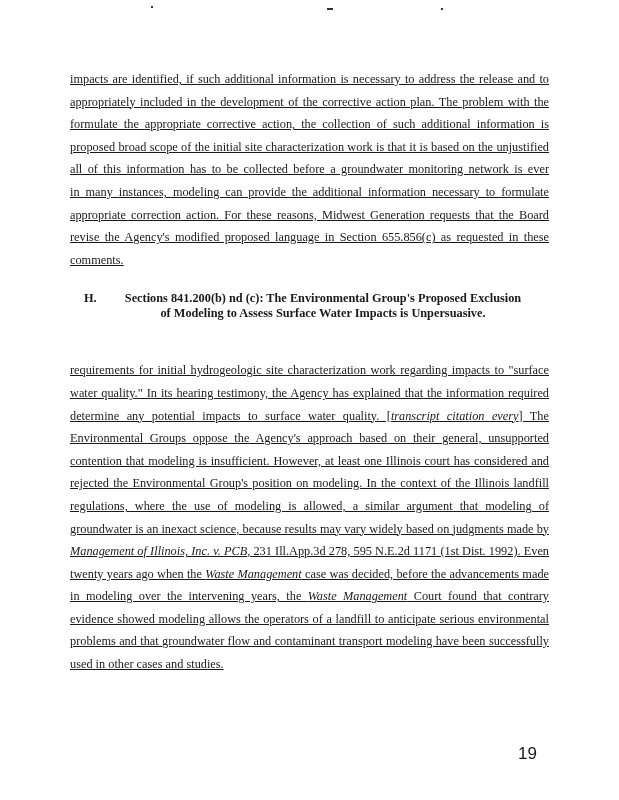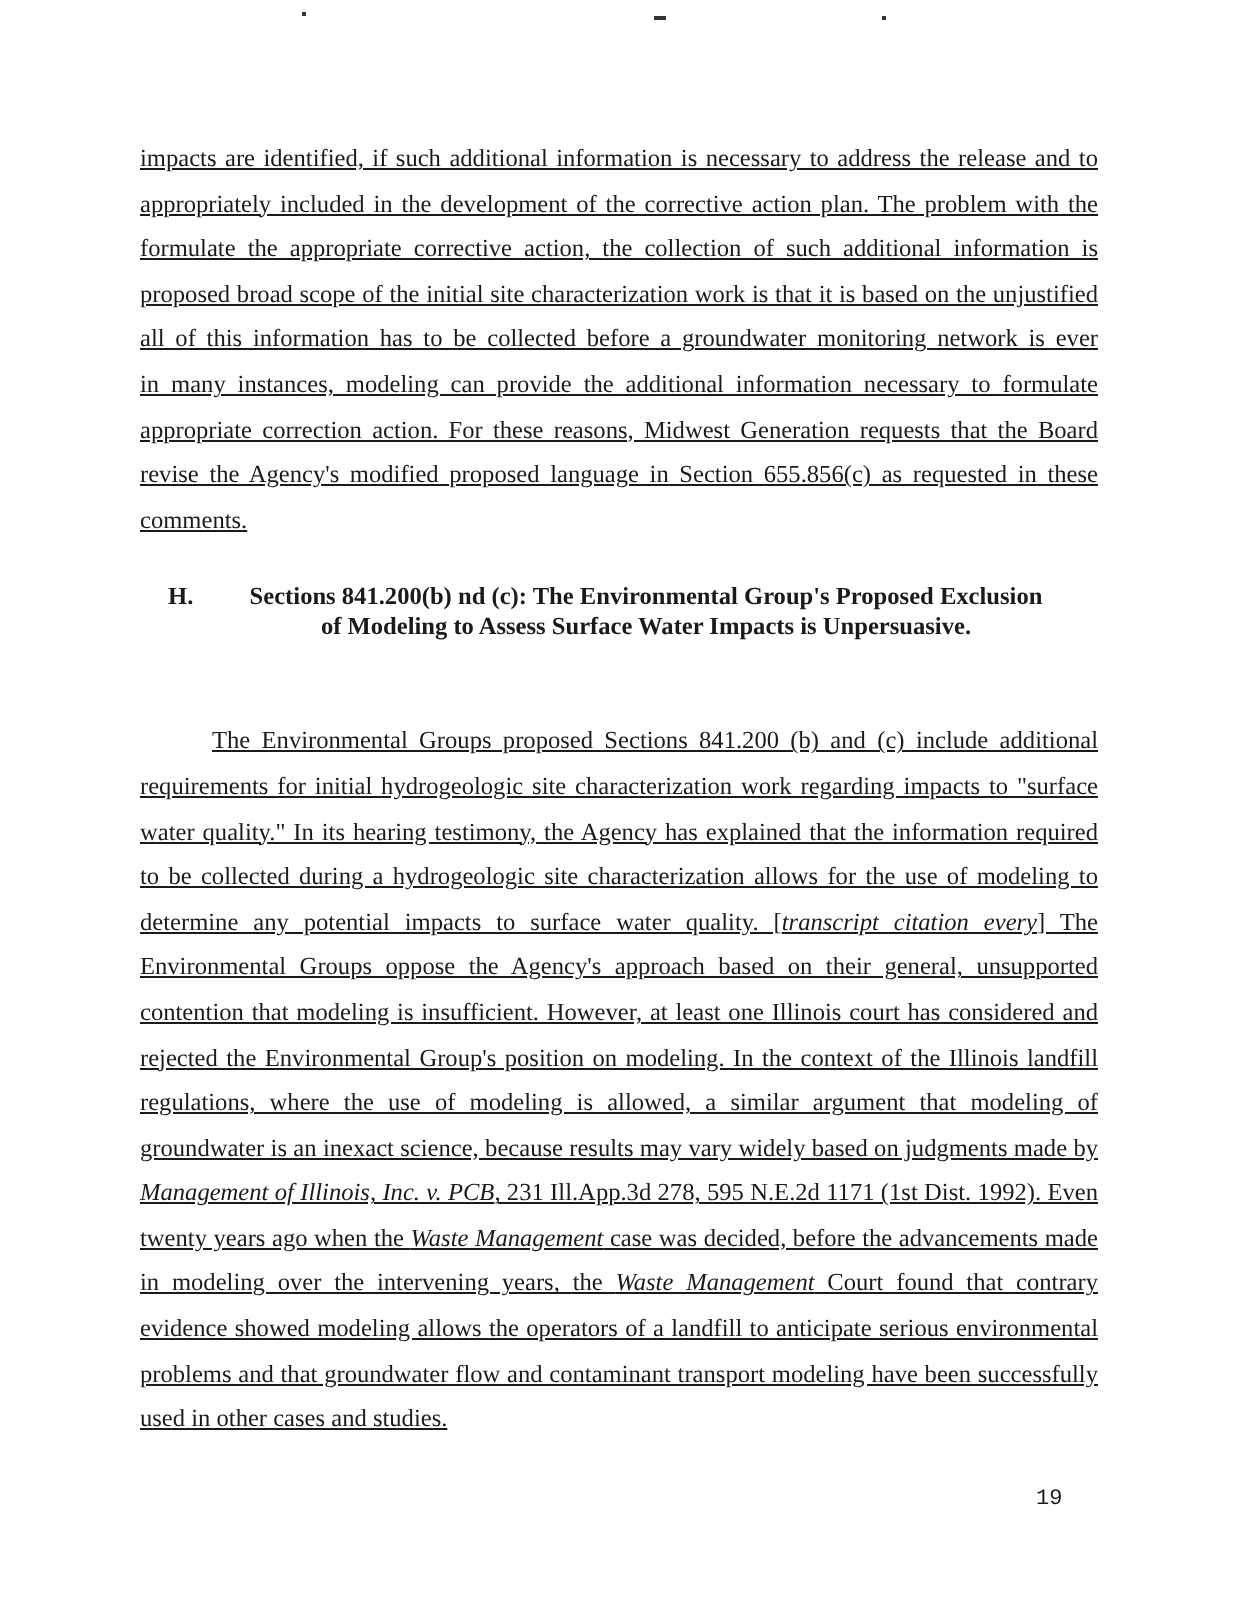--- a/index.html
+++ b/index.html
@@ -12,21 +12,21 @@
     .page { position: absolute; left: 70px; top: 68px; width: 479px; text-decoration: underline; }
     .para { margin: 0; font-size: 12.3px; line-height: 22.6px; text-align: justify; }
     .para .ln { display: block; text-align: justify; text-align-last: justify; white-space: nowrap; }
     .para .ln.last { text-align-last: left; }
     .heading { position: relative; margin: 20px 0 0 0; height: 48px; font-weight: bold; font-size: 12.3px; line-height: 14.5px; }
     .heading .letter { position: absolute; left: 14px; top: 0; }
     .heading .title { position: absolute; left: 53px; top: 0; width: 400px; text-align: center; }
     .para2 { margin-top: 20px; }
     .first-indent { padding-left: 36px; }
     em { font-style: italic; }
-    .page-number { position: absolute; left: 518px; top: 744px; font-size: 11px; font-family: Liberation Mono, monospace; }
+    .page-number { position: absolute; left: 518px; top: 744px; font-size: 17px; font-family: Liberation Sans, sans-serif; }
   </style>
 </head>
 <body>
 
 <div class="artifact a1"></div>
 <div class="artifact a2"></div>
 <div class="artifact a3"></div>
 
 <div class="page">
   <p class="para" id="para1">
@@ -43,24 +43,22 @@
 
   <div class="heading">
     <span class="letter">H.</span>
     <div class="title">
       <span style="display:block">Sections 841.200(b) nd (c): The Environmental Group's Proposed Exclusion</span>
       <span style="display:block">of Modeling to Assess Surface Water Impacts is Unpersuasive.</span>
     </div>
   </div>
 
   <p class="para para2" id="para2">
-      <span class="ln first-indent">The Environmental Groups proposed Sections 841.200 (b) and (c) include additional</span>
       <span class="ln">requirements for initial hydrogeologic site characterization work regarding impacts to "surface</span>
       <span class="ln">water quality."  In its hearing testimony, the Agency has explained that the information required</span>
-      <span class="ln">to be collected during a hydrogeologic site characterization allows for the use of modeling to</span>
       <span class="ln">determine any potential impacts to surface water quality.  [<em>transcript citation every</em>]  The</span>
       <span class="ln">Environmental Groups oppose the Agency's approach based on their general, unsupported</span>
       <span class="ln">contention that modeling is insufficient.  However, at least one Illinois court has considered and</span>
       <span class="ln">rejected the Environmental Group's position on modeling.  In the context of the Illinois landfill</span>
       <span class="ln">regulations, where the use of modeling is allowed, a similar argument that modeling of</span>
       <span class="ln">groundwater is an inexact science, because results may vary widely based on judgments made by</span>
       <span class="ln"><em>Management of Illinois, Inc. v. PCB</em>, 231 Ill.App.3d 278, 595 N.E.2d 1171 (1st Dist. 1992).  Even</span>
       <span class="ln">twenty years ago when the <em>Waste Management</em> case was decided, before the advancements made</span>
       <span class="ln">in modeling over the intervening years, the <em>Waste Management</em> Court found that contrary</span>
       <span class="ln">evidence showed modeling allows the operators of a landfill to anticipate serious environmental</span>

